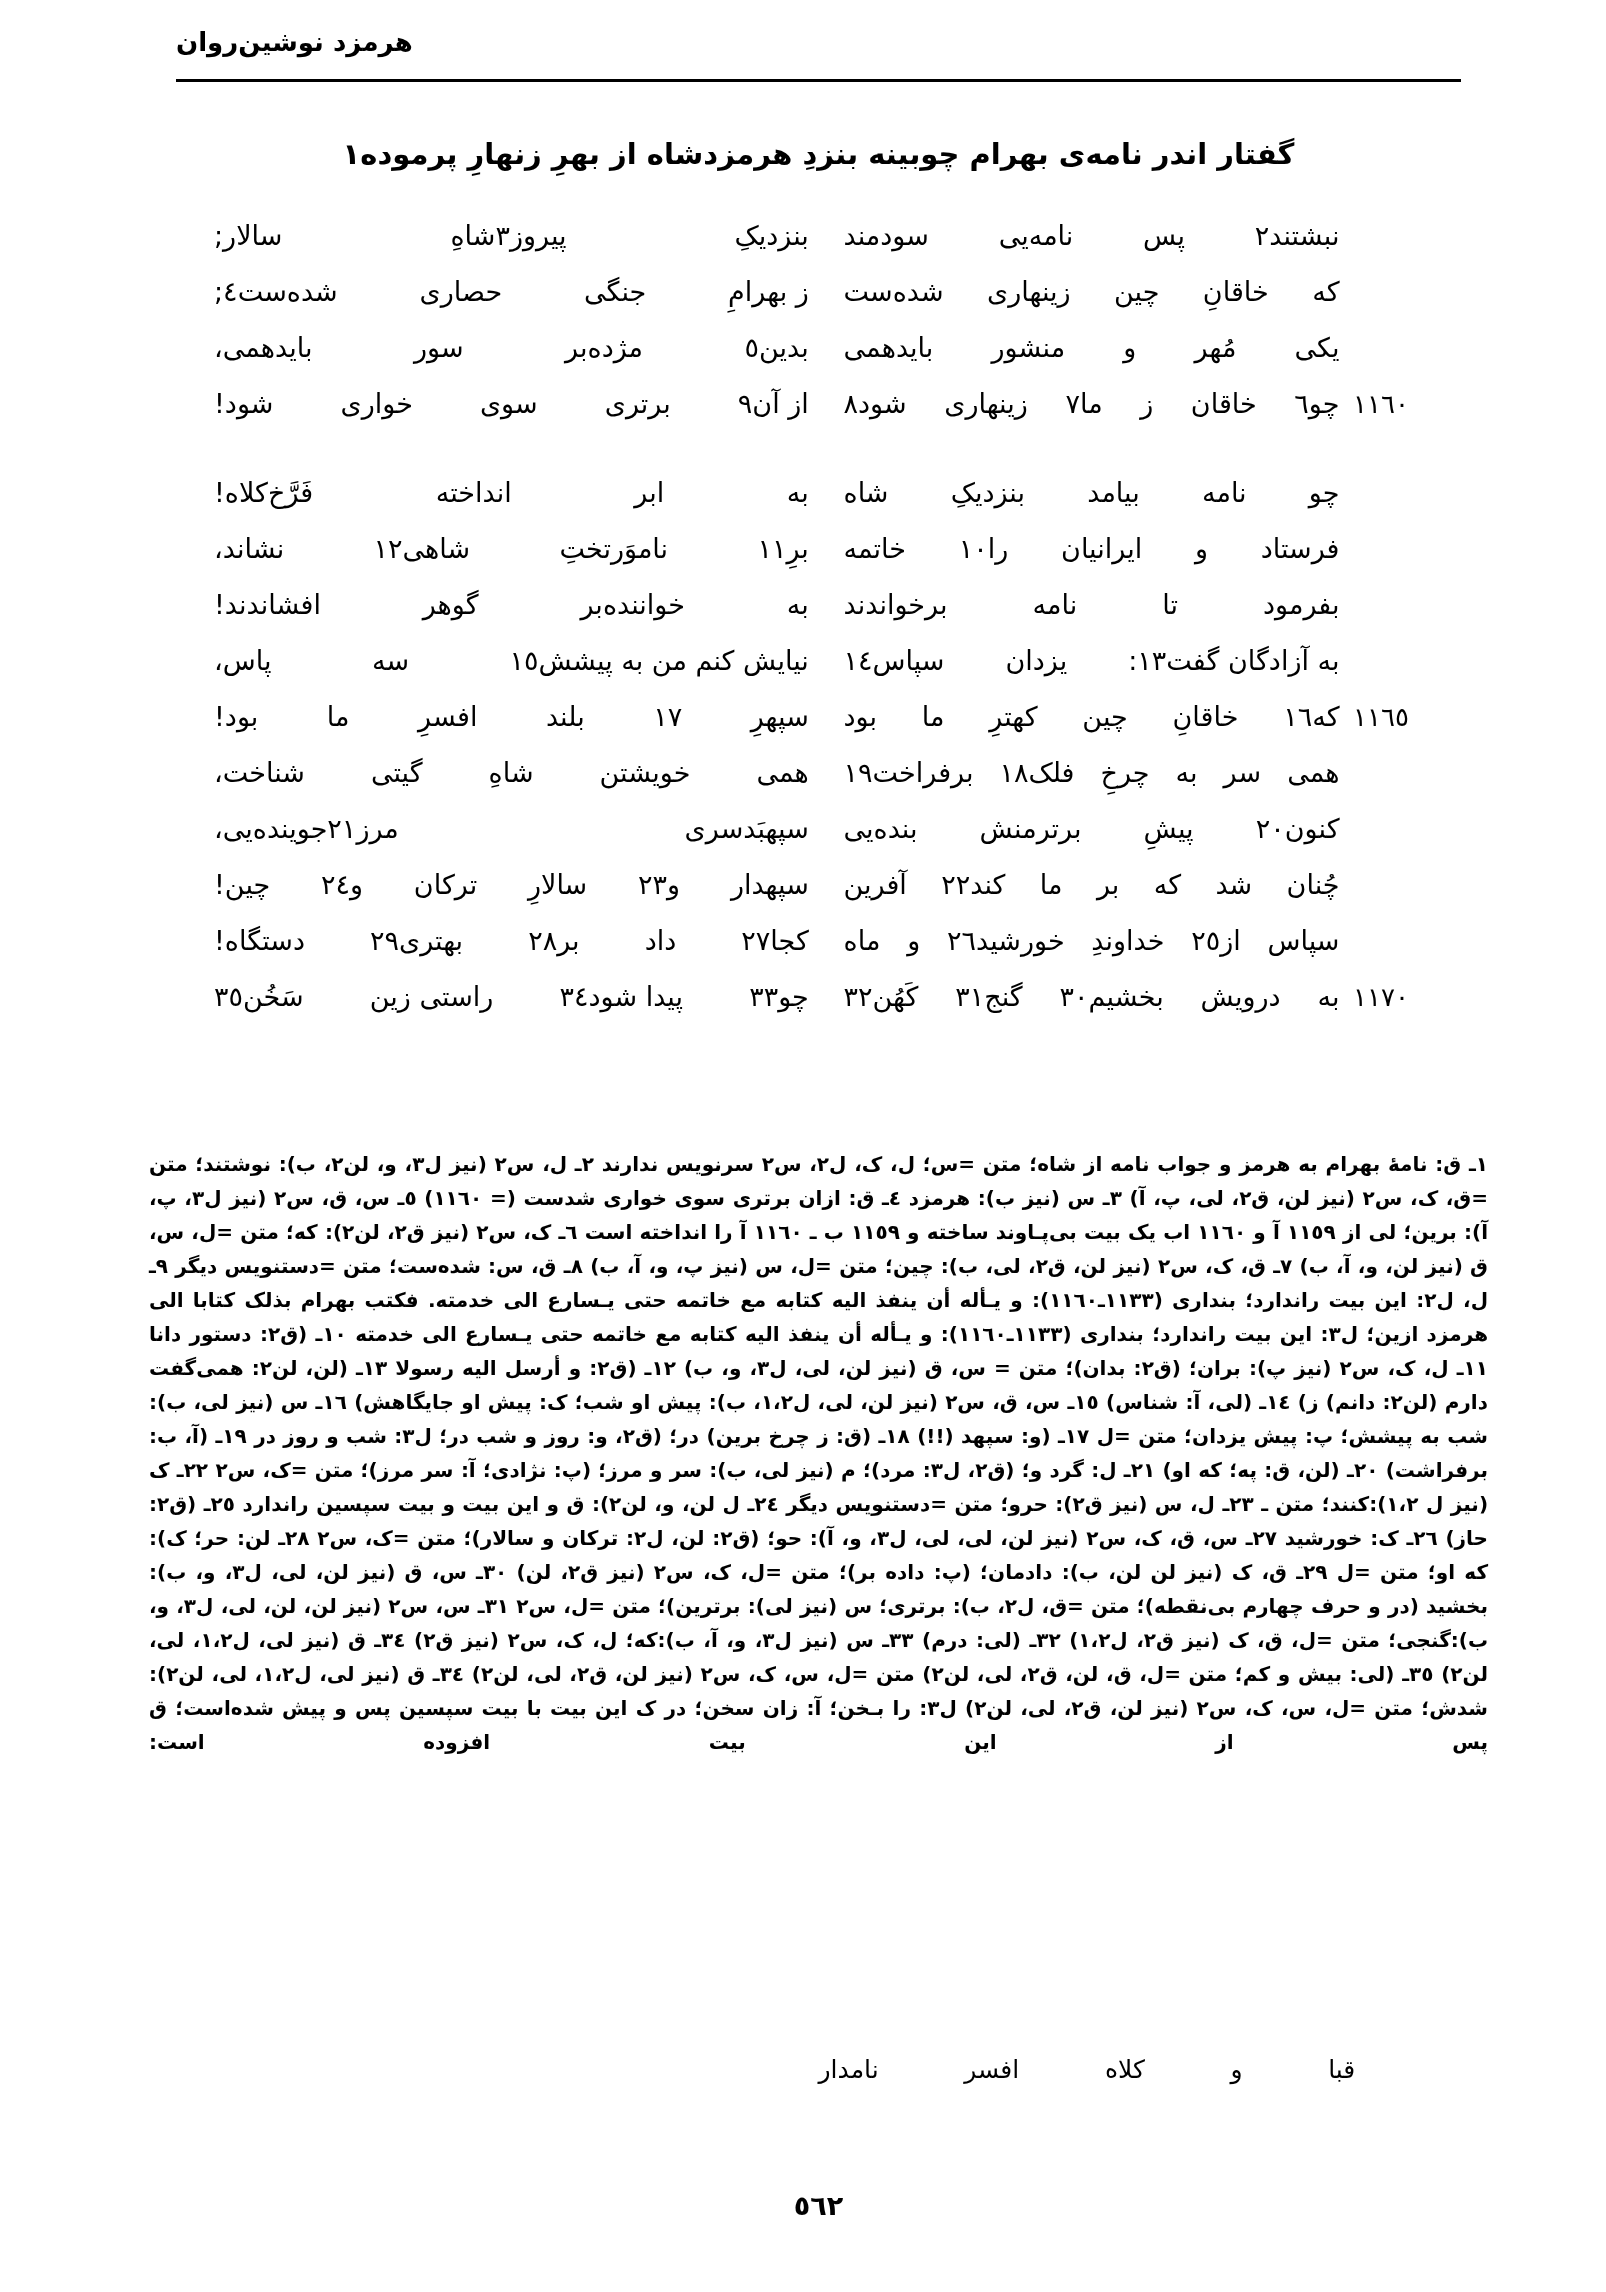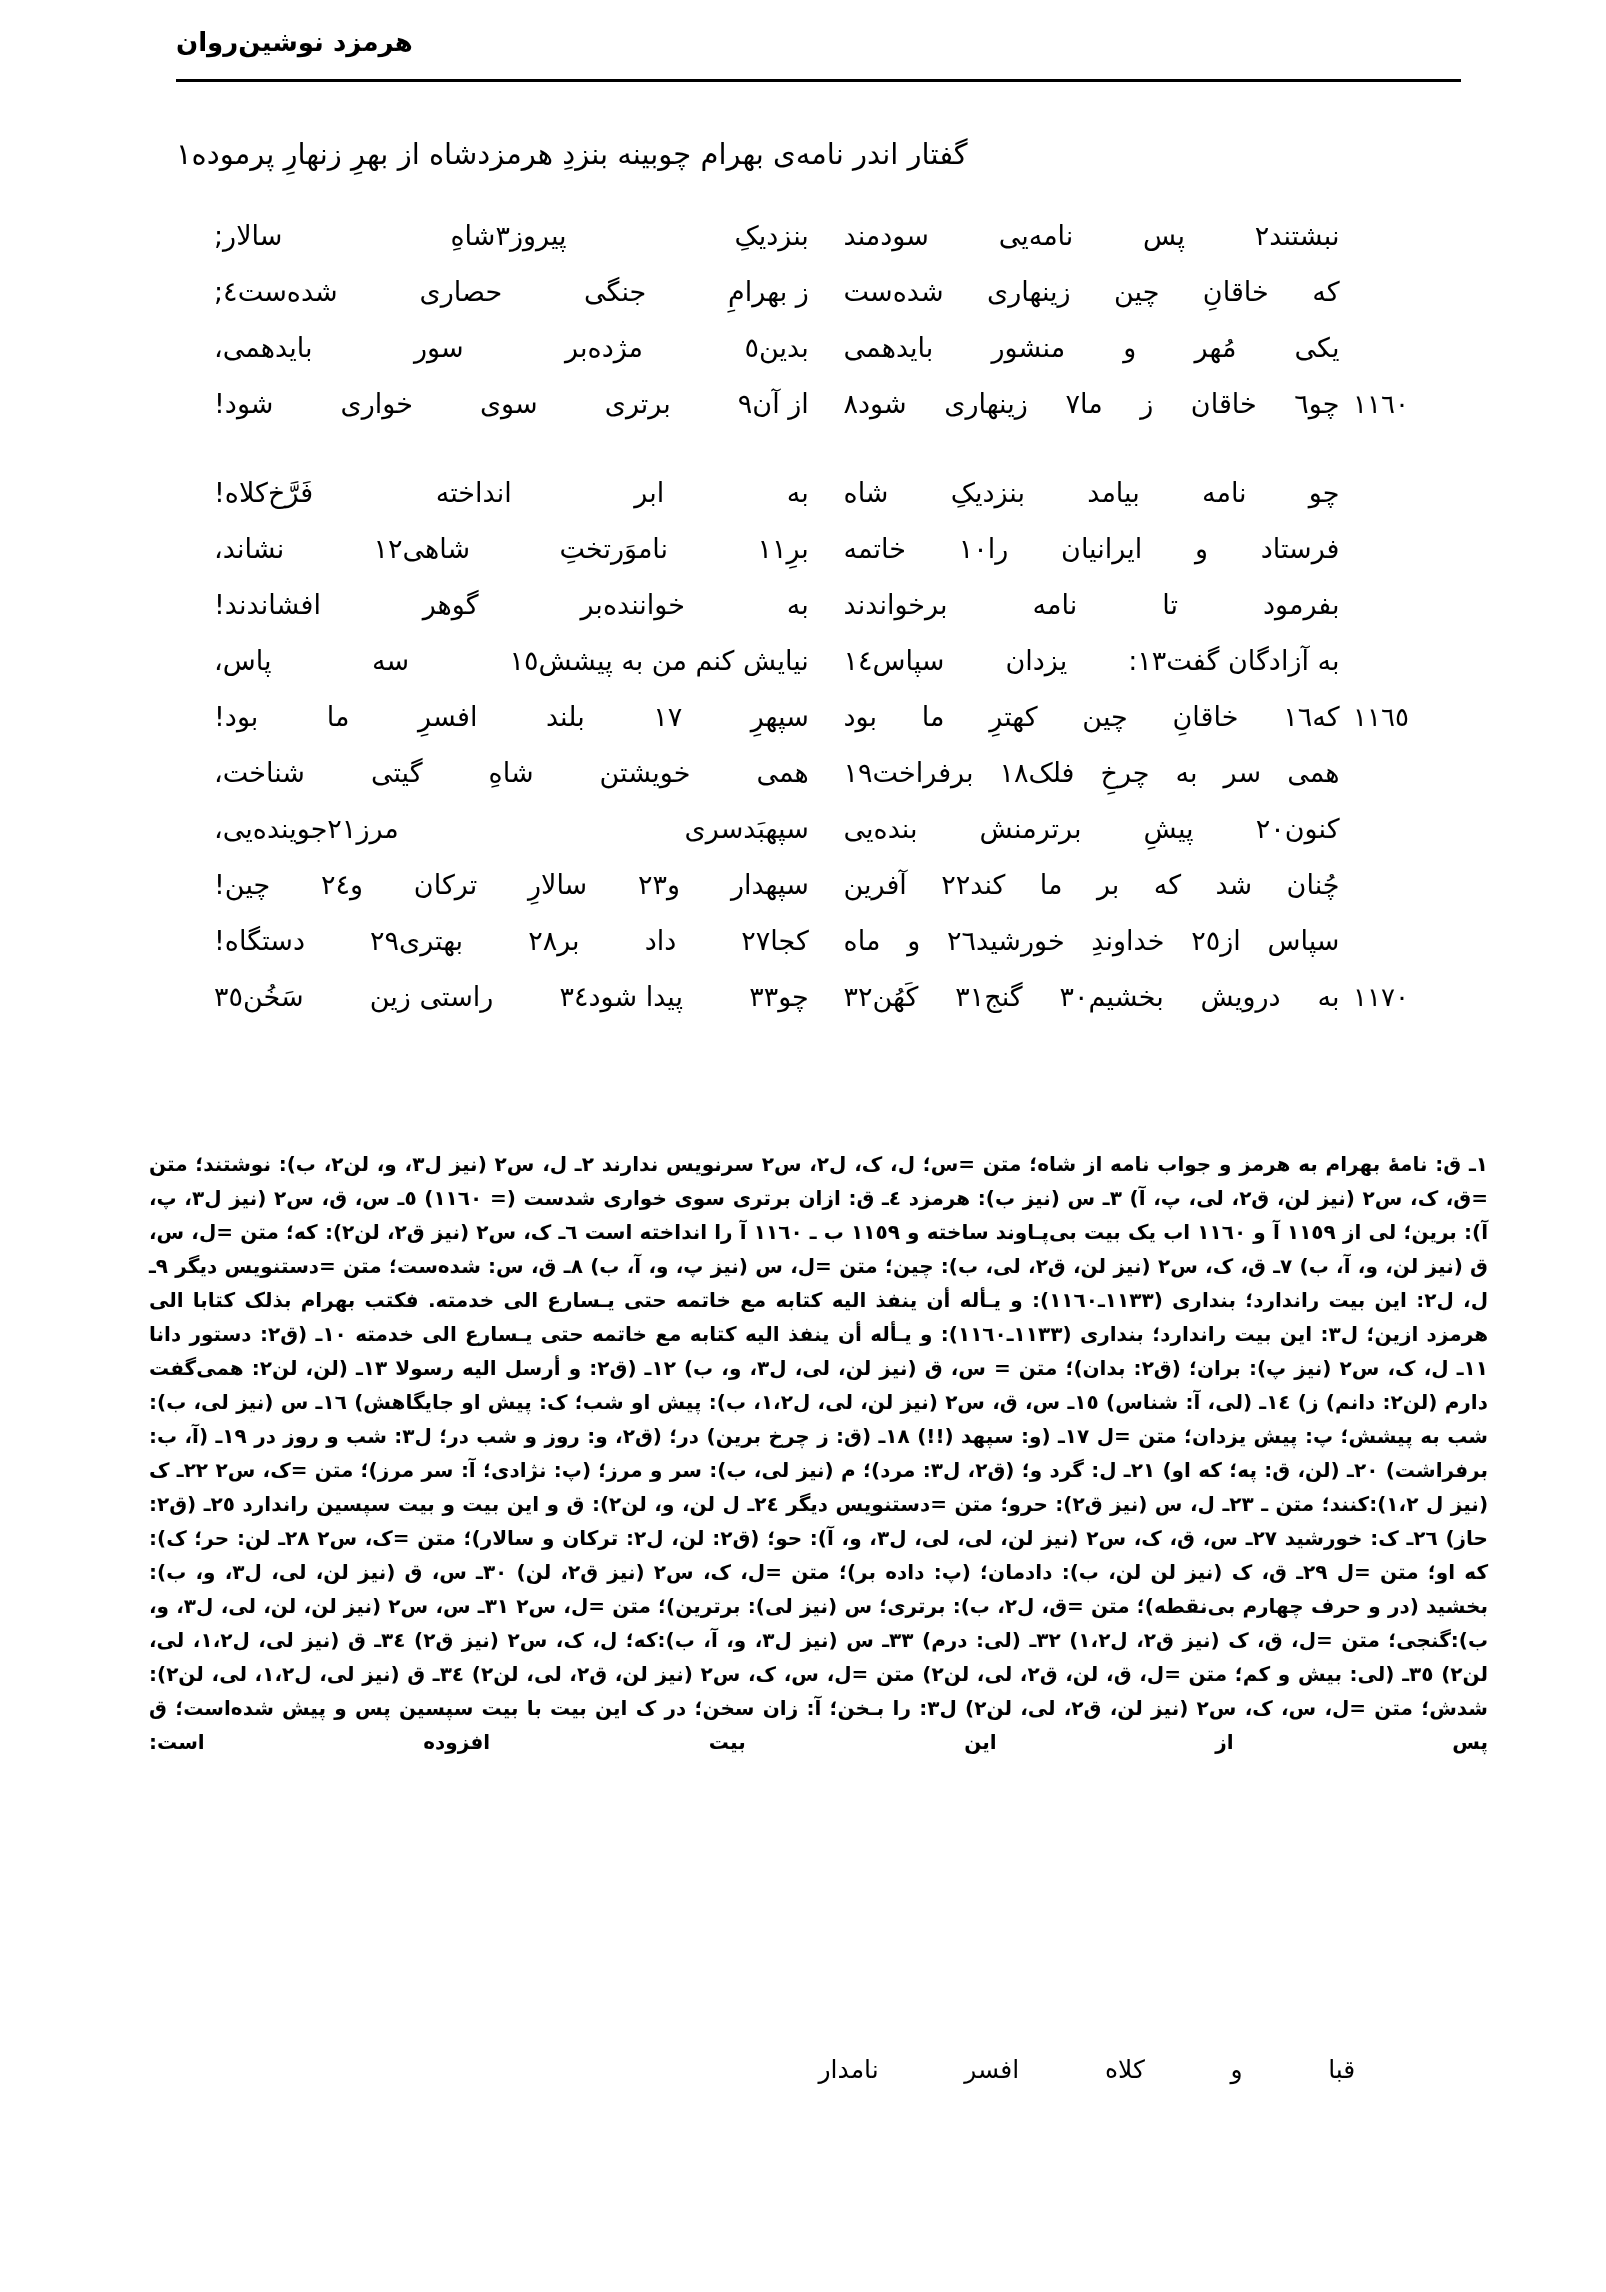--- a/index.html
+++ b/index.html
@@ -44,23 +44,23 @@
     height: 2.9px;
     background: #000;
   }
 
   
   .section-title {
     position: absolute;
     top: 137px;
     right: 145px;
     left: 145px;
-    text-align: left;
+    text-align: center;
     font-size: 29px;
-    font-weight: normal;
+    font-weight: bold;
     direction: rtl;
     letter-spacing: -0.3px;
   }
 
   
   .verse-area {
     position: absolute;
     top: 220px;
     right: 183px;
     left: 183px;
@@ -457,15 +457,16 @@
       <span class="hemi-words" id="added-left">
           <span>قبا</span>
           <span>و</span>
           <span>کلاه</span>
           <span>افسر</span>
           <span>نامدار</span>
         </span>
     </div>
   </div>
 
+  <div class="folio">٥٦٢</div>
 
 </div>
 
 
 </body></html>

